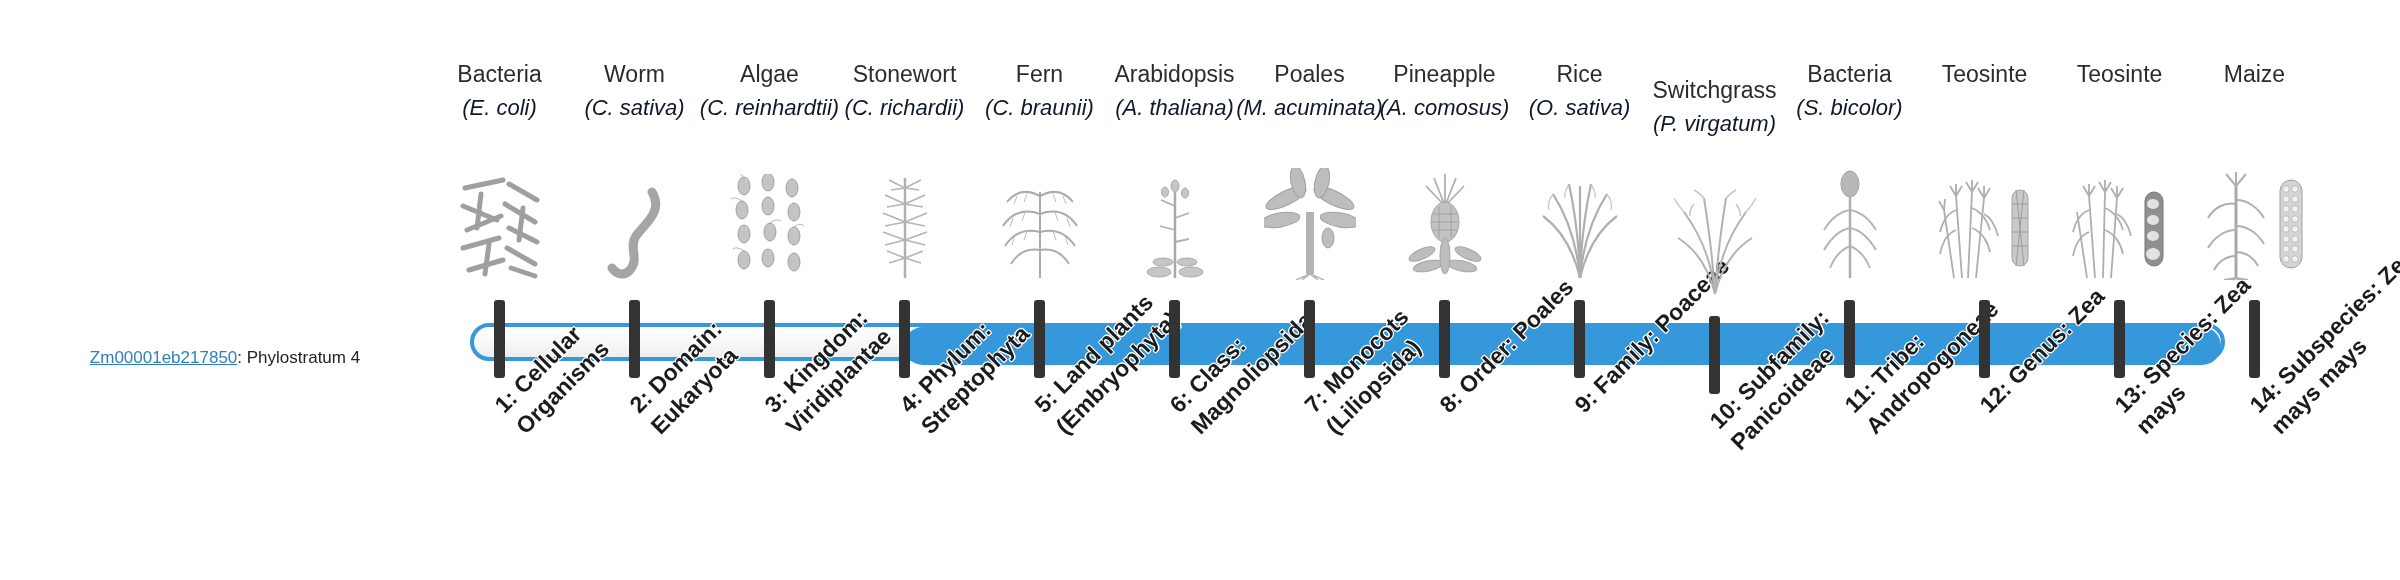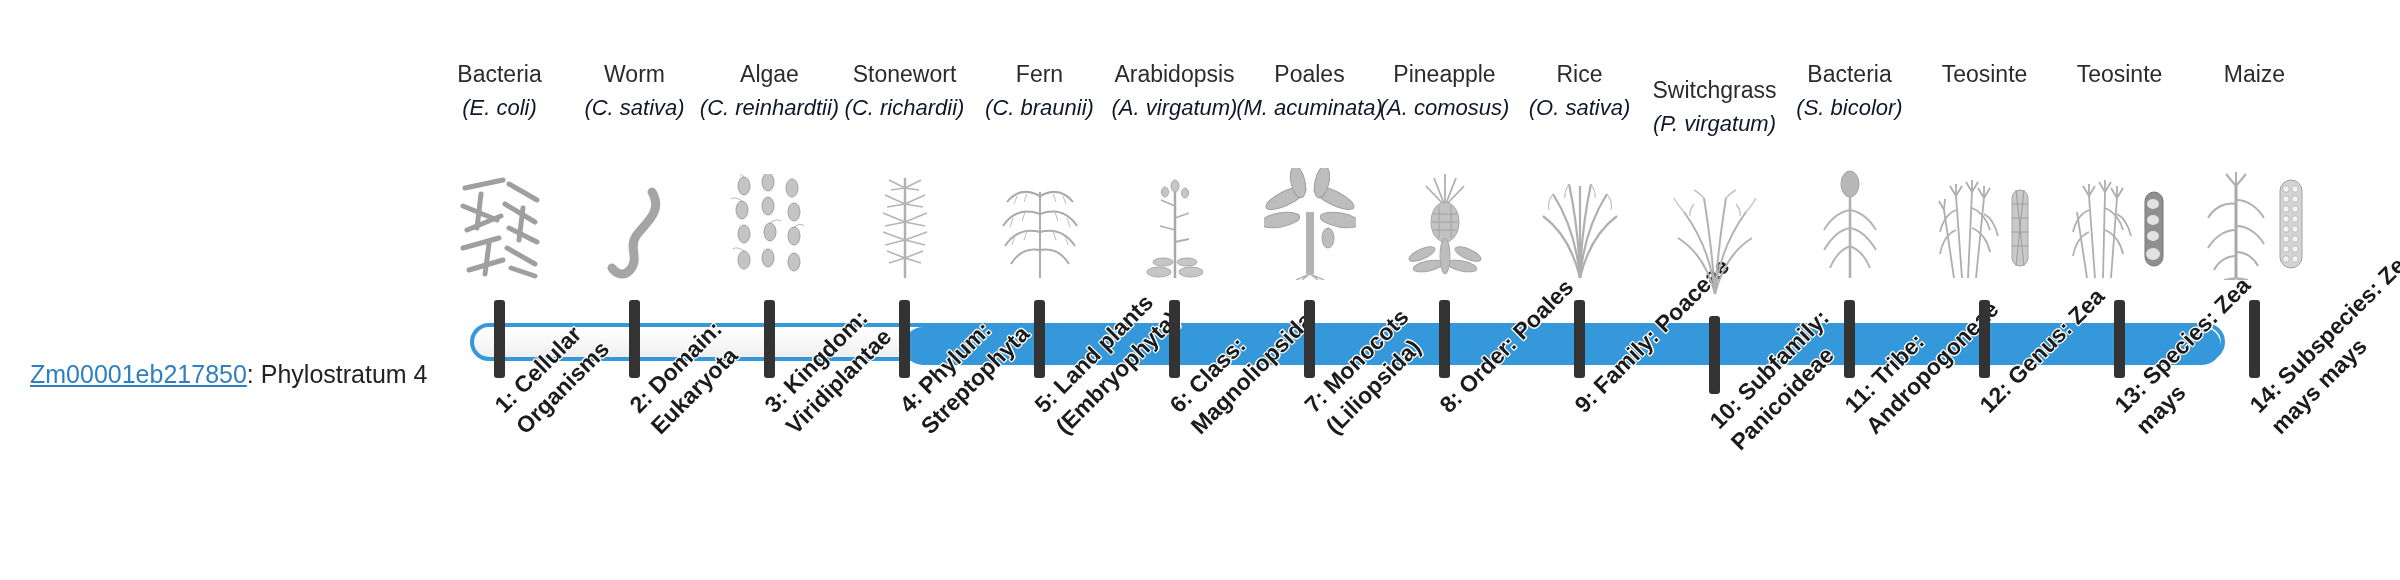--- a/index.html
+++ b/index.html
@@ -5,22 +5,22 @@
   html,body{margin:0;padding:0;}
   body{
     width:2400px;height:580px;background:#ffffff;
     font-family:"Liberation Sans",sans-serif;
     color:#2b2b2b;overflow:hidden;position:relative;
   }
   #chart{position:absolute;left:0;top:0;width:2400px;height:580px;}
 
   
   .gene-label{
-    position:absolute;left:30px;top:356px;width:390px;height:36px;
-    font-size:25px;line-height:36px;text-align:center;white-space:nowrap;
+    position:absolute;left:30px;top:340px;width:390px;height:36px;
+    font-size:17px;line-height:36px;text-align:center;white-space:nowrap;
     color:#222222;
   }
   .gene-link{color:#2f7fc1;text-decoration:underline;cursor:pointer;}
 
   
   .col{position:absolute;top:0;width:135px;height:580px;}
 
   .common-name{
     position:absolute;left:-20px;top:60px;width:175px;
     font-size:23px;line-height:28px;text-align:center;color:#2b2b2b;
@@ -191,21 +191,21 @@
       <path d="M28 38 l-3 9 M16 44 l-3 9 M58 38 l3 9 M70 44 l3 9"></path>
       <path d="M30 57 l-3 9 M18 62 l-3 9 M56 57 l3 9 M68 62 l3 9"></path>
     </g>
           </svg>
         </div>
         <div class="tick"></div>
         <div class="rank">5: Land plants (Embryophyta)</div>
       </div>
       <div class="col" style="left: 1107px;">
         <div class="common-name">Arabidopsis</div>
-        <div class="sci-name">(A. virgatum)</div>
+        <div class="sci-name">(A. thaliana)</div>
         <div class="illus">
           <svg width="72" height="108" viewBox="0 0 72 108">
     <path d="M36 106 L36 20" stroke="#a8a8a8" stroke-width="2.5" fill="none"></path>
     <g stroke="#b0b0b0" stroke-width="1.8" fill="none">
       <path d="M36 34 l-14 -6"></path>
               <path d="M36 46 l14 -5"></path>
               <path d="M36 58 l-15 -4"></path>
               <path d="M36 70 l14 -3"></path>
     </g>
     <g fill="#c6c6c6" stroke="#a8a8a8" stroke-width="1">

